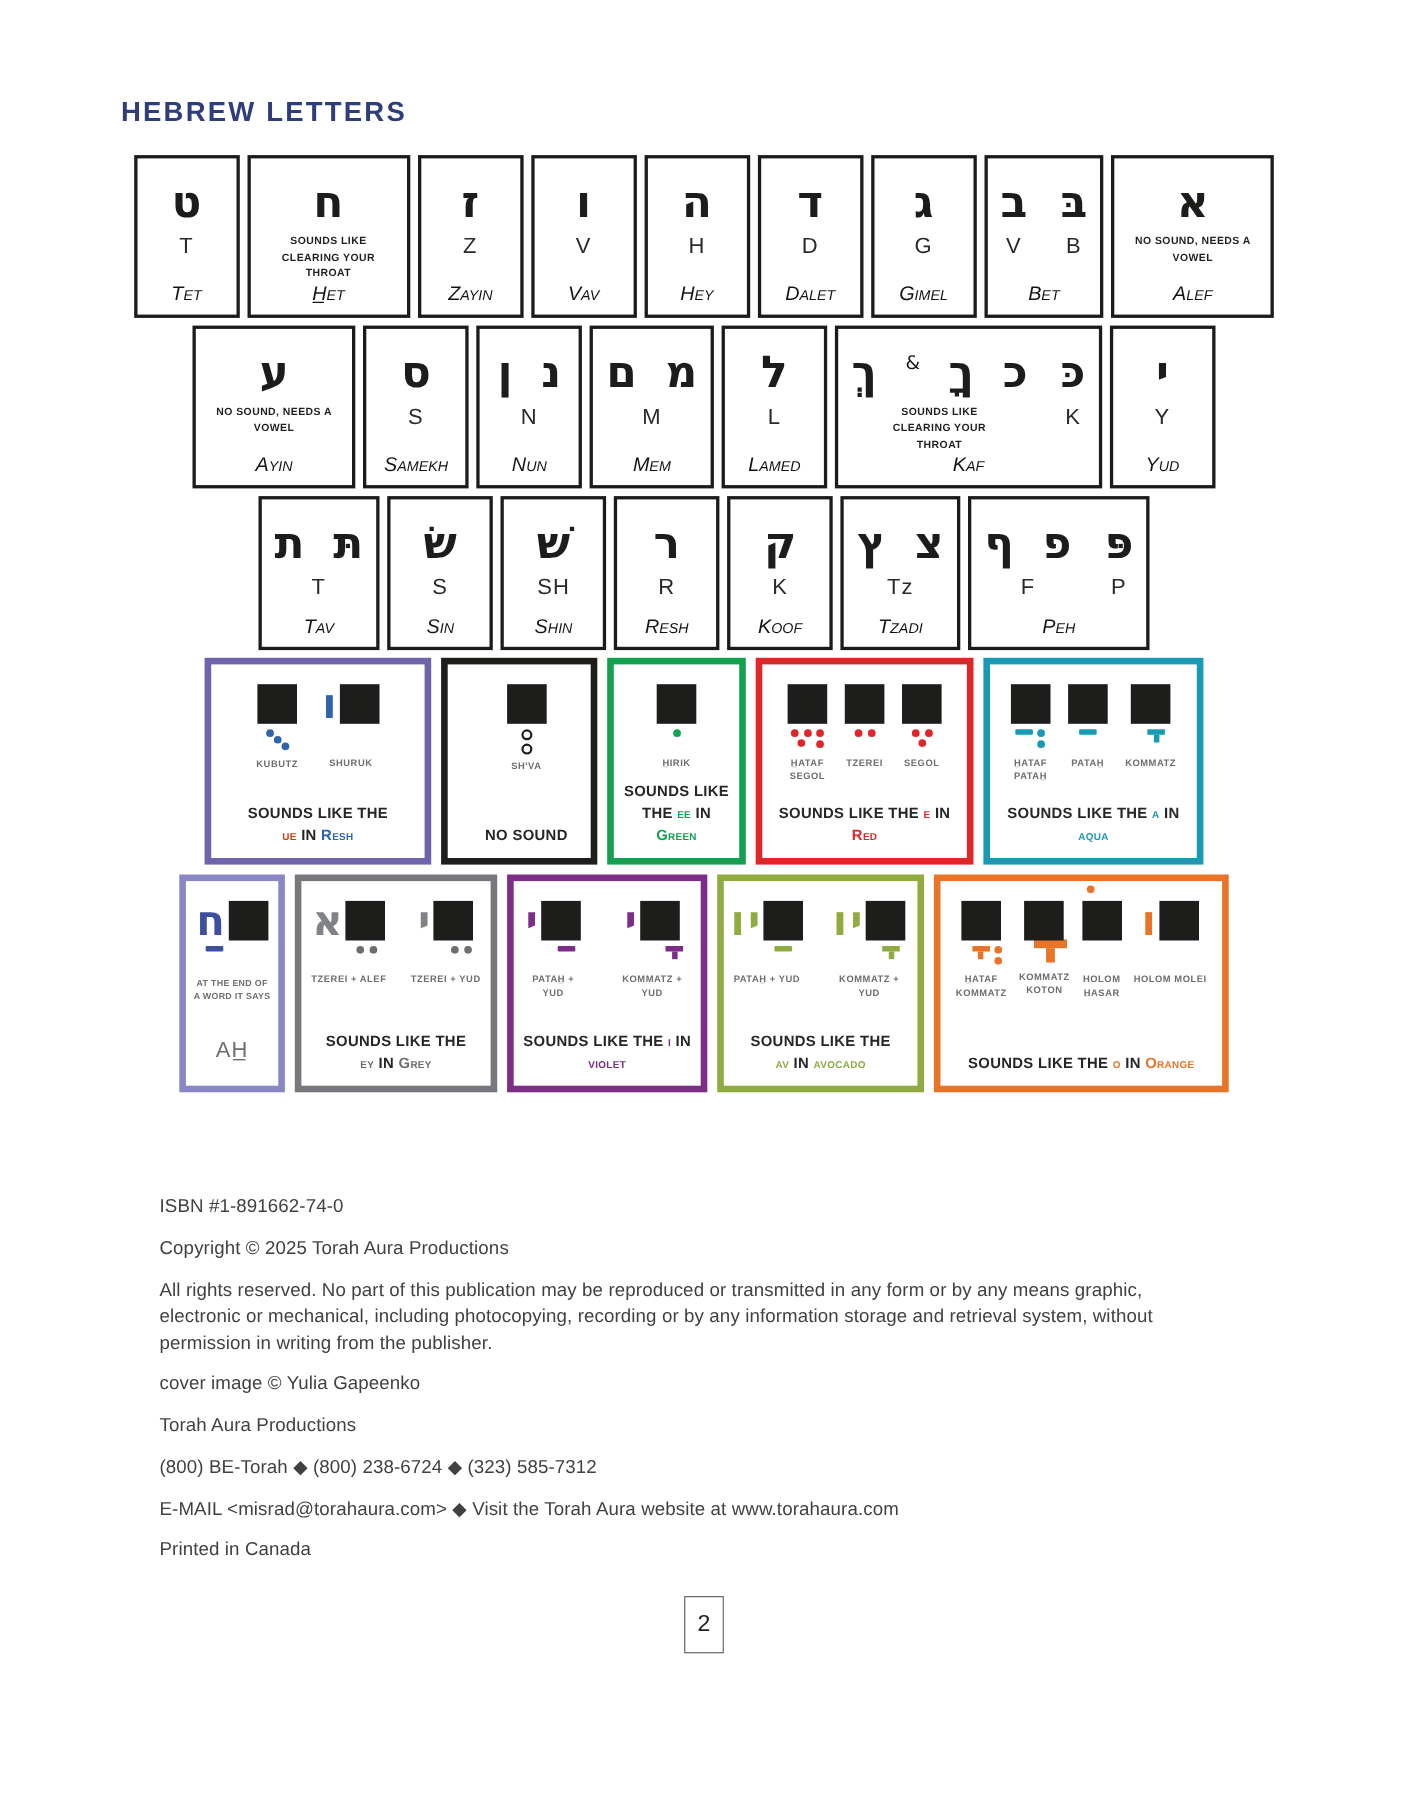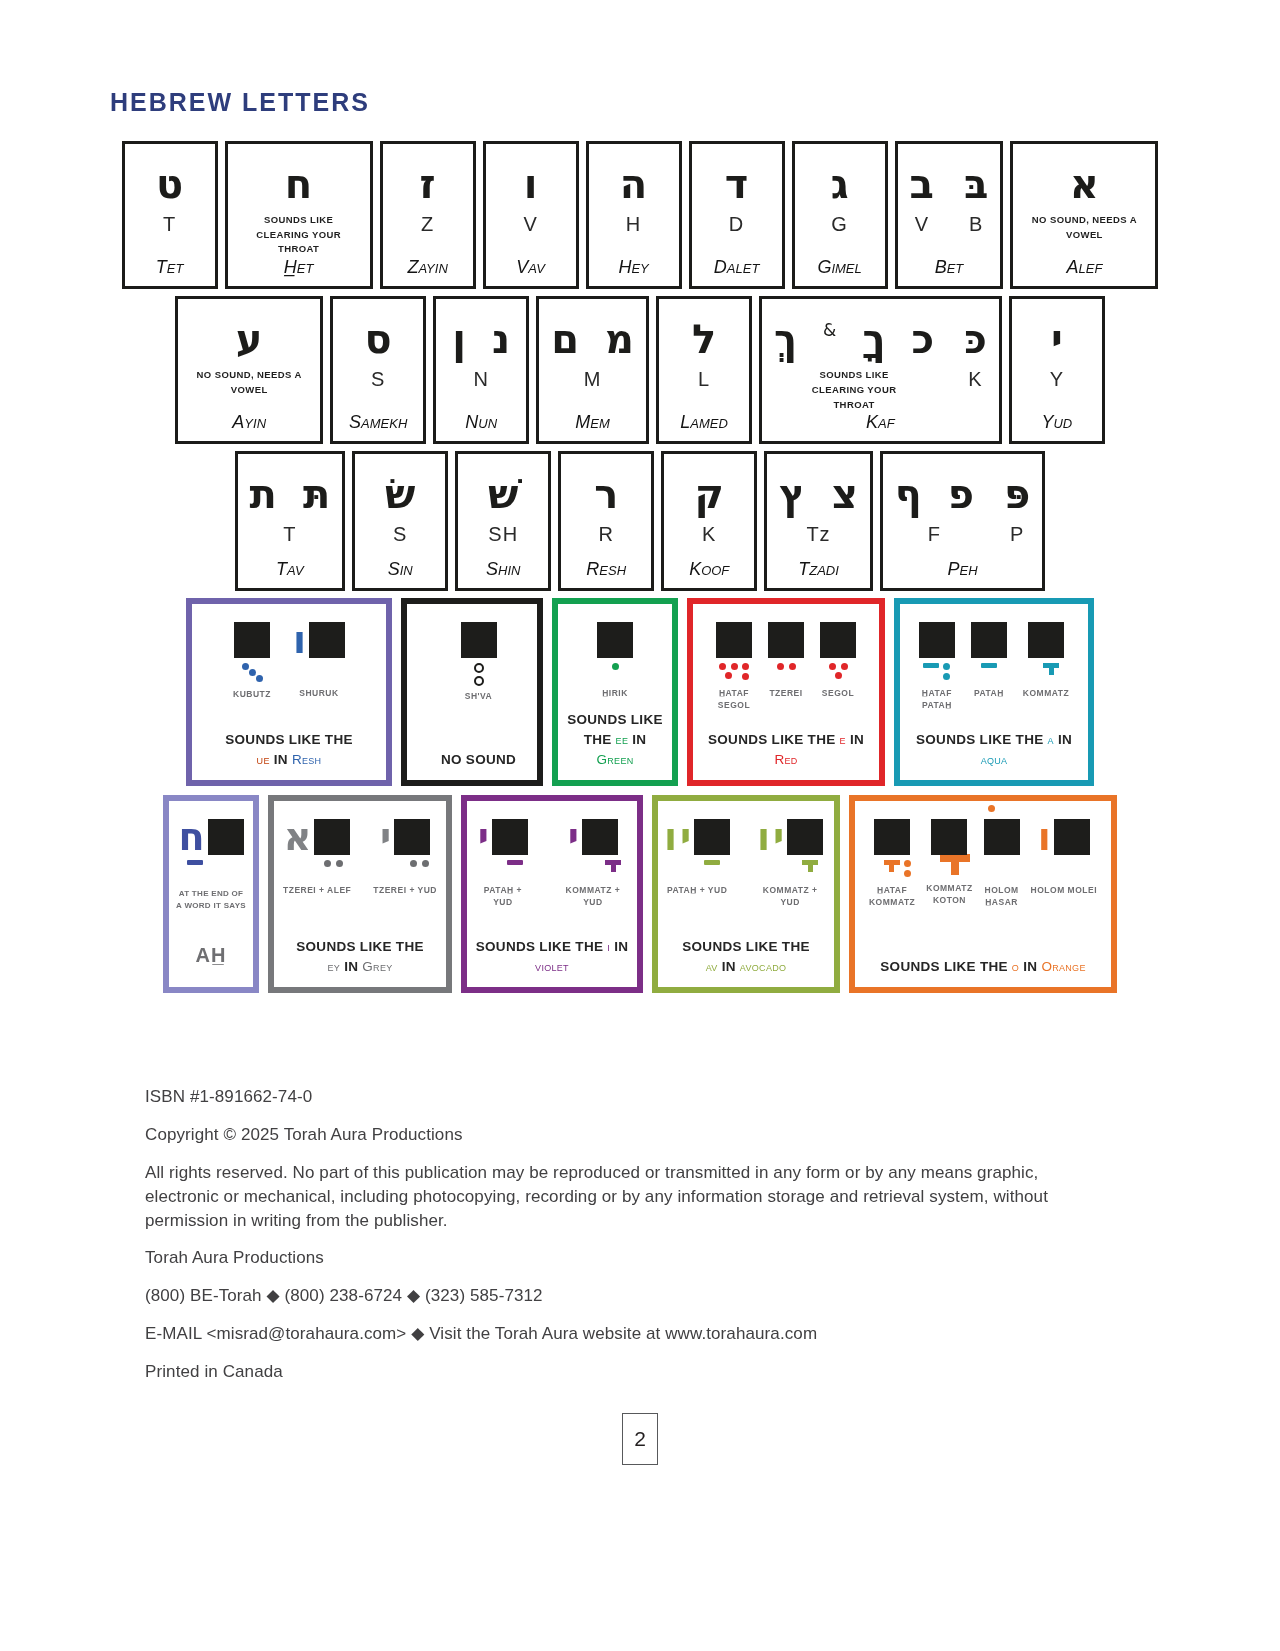--- a/index.html
+++ b/index.html
@@ -43,24 +43,24 @@
   .vmarkrow{display:flex;width:100%;min-height:20px;margin-top:5px;}
   .vmarkrow.attached{margin-top:-1px;min-height:24px;}
   .under-square{justify-content:center;width:36px;margin-left:auto;}
   .under-letter{justify-content:center;width:34px;margin-right:auto;}
   .vmark{display:flex;}
   .vlabel{margin-top:5px;text-align:center;font-size:8.5px;letter-spacing:.5px;color:#6e6e71;
           line-height:1.35;font-weight:600;}
   .vcaption{margin-top:auto;text-align:center;font-variant:small-caps;font-size:13.5px;
             letter-spacing:.3px;color:#262626;line-height:1.5;font-weight:600;padding-top:6px;}
   .vline{white-space:nowrap;}
-  .vcaption .accent{font-weight:400;}
+  .vcaption .accent{font-weight:700;}
   .vtop-note{font-size:8px;color:#6e6e71;text-align:center;margin-top:8px;letter-spacing:.3px;
              line-height:1.5;max-width:82px;font-weight:600;}
-  .vbig{margin-top:auto;font-size:20px;letter-spacing:1px;color:#6f6f72;font-weight:700;padding-bottom:10px;}
+  .vbig{margin-top:auto;font-size:20px;letter-spacing:1px;color:#6f6f72;font-weight:400;padding-bottom:10px;}
 
   
   .mdot{width:7px;height:7px;border-radius:50%;background:currentColor;}
   .mdot.hollow{width:10px;height:10px;border:2px solid currentColor;background:#fff;box-sizing:border-box;}
   .mdash{width:16px;height:5px;background:currentColor;border-radius:1px;}
   .mshva{display:flex;flex-direction:column;gap:3px;align-items:center;}
   .mtzerei{display:flex;gap:5px;}
   .msegol{display:flex;flex-direction:column;gap:2px;align-items:center;}
   .msegol .mrow{display:flex;gap:5px;}
   .mkubutz{position:relative;width:22px;height:21px;}
@@ -790,20 +790,21 @@
             <div class="vline"><span>SOUNDS LIKE THE </span><span class="accent" style="color: rgb(233, 116, 40);">o</span><span> IN </span><span class="accent" style="color: rgb(233, 116, 40);">Orange</span></div>
           </div>
         </div>
       </div>
     </div>
 
   <div class="footer" id="footer">
       <p class="fline">ISBN #1-891662-74-0</p>
       <p class="fline">Copyright © 2025 Torah Aura Productions</p>
       <p class="fline">All rights reserved.  No part of this publication may be reproduced or transmitted in any form or by any means graphic, electronic or mechanical, including photocopying, recording or by any information storage and retrieval system, without permission in writing from the publisher.</p>
+      <p class="fline">cover image © Yulia Gapeenko</p>
       <p class="fline">Torah Aura Productions</p>
       <p class="fline">(800) BE-Torah ◆ (800) 238-6724 ◆ (323) 585-7312</p>
       <p class="fline">E-MAIL &lt;misrad@torahaura.com&gt; ◆ Visit the Torah Aura website at www.torahaura.com</p>
       <p class="fline">Printed in Canada</p>
     </div>
 
   <div class="pagenum">2</div>
 </div>
 
 </body></html>

